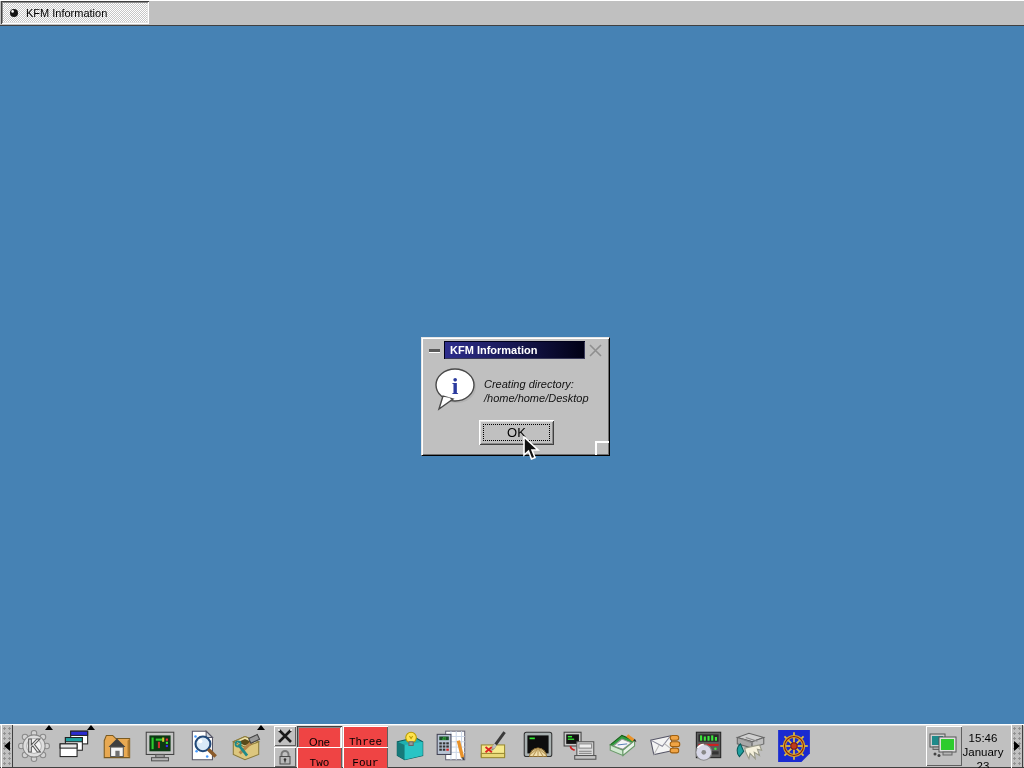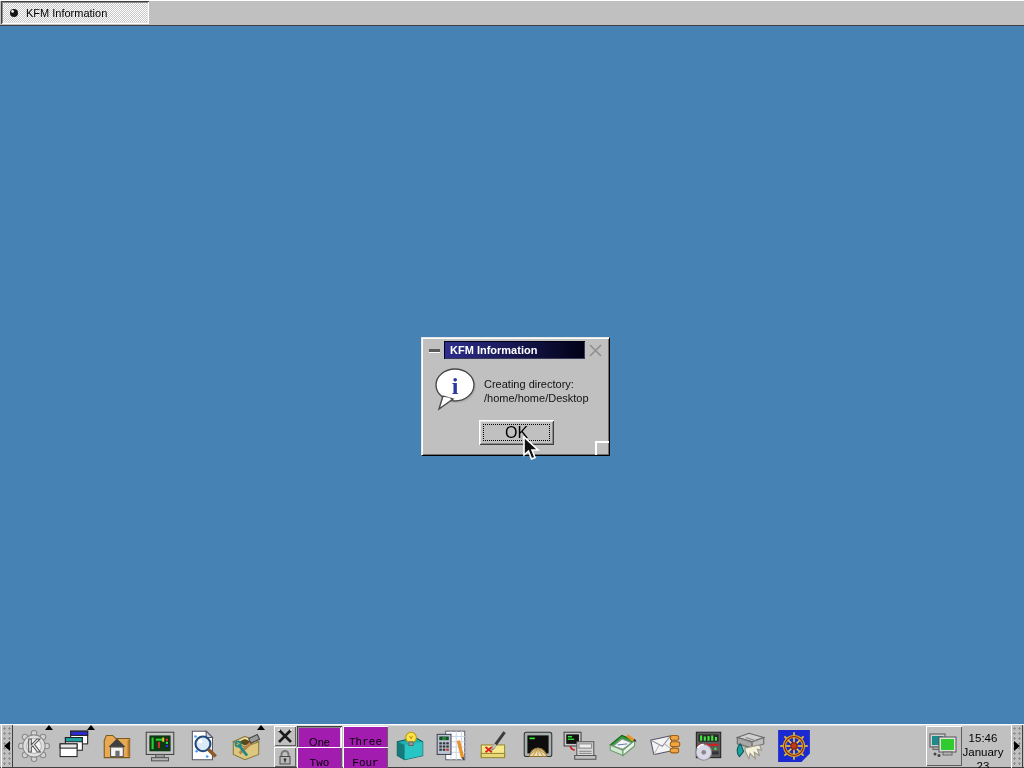--- a/index.html
+++ b/index.html
@@ -35,35 +35,35 @@
   .dialog { left:421px; top:337px; width:189px; height:119px; background:#c0c0c0; box-sizing:border-box;
             border:1px solid; border-color:#e6e6e6 #000 #000 #e6e6e6;
             box-shadow: inset 1px 1px 0 #ffffff, inset -1px -1px 0 #707070; }
   .titlerow { left:3px; top:3px; width:181px; height:18px; display:flex; align-items:stretch; }
   .minbox { width:19px; display:flex; align-items:center; justify-content:center; }
   .minglyph { width:11px; height:3px; background:#5a5a5a; box-shadow:0 1px 0 #ffffff; }
   .titlebox { flex:1; background:linear-gradient(to right,#2e2e8e,#000014);
               color:#fff; font-weight:bold; font-size:11px; line-height:18px; padding-left:6px;
               box-shadow: inset 1px 1px 0 #00001a, inset -1px -1px 0 #3a3a5a; }
   .closebox { width:21px; display:flex; align-items:center; justify-content:center; }
-  .dmsg { left:62px; top:39px; font-size:11px; line-height:14px; color:#111; }
+  .dmsg { left:62px; top:39px; font-size:11px; line-height:14px; color:#111;font-style:italic; }
   .okbtn { left:57px; top:82px; width:75px; height:25px; background:#c0c0c0;
-           font-size:16px; color:#000; display:flex; align-items:center; justify-content:center; }
+           font-size:13px; color:#000; display:flex; align-items:center; justify-content:center; }
   .okfocus { position:absolute; left:4px; top:4px; right:4px; bottom:4px; border:1px dotted #000; }
   .notch { right:0; bottom:0; width:12px; height:12px; border-left:2px solid #fff; border-top:2px solid #fff; }
 
   
   .panel { left:0; top:724px; width:1024px; height:44px; background:#c0c0c0;
            box-shadow: inset 0 1px 0 #ffffff, inset 0 2px 0 #dedede, inset 0 -1px 0 #404040; }
   .picon { top:4px; width:36px; height:36px; }
   .picon svg { width:100%; height:100%; display:block; }
   .uparrow { position:absolute; top:-3px; right:-1px; width:0; height:0;
              border-left:4px solid transparent; border-right:4px solid transparent; border-bottom:5px solid #000; }
   .minibtn { width:22px; height:20px; background:#c0c0c0; display:flex; align-items:center; justify-content:center; }
-  .pagerbtn { width:45px; height:32px; background:#a21caf; box-sizing:border-box;
+  .pagerbtn { width:45px; height:32px; background:#ef4444; box-sizing:border-box;
               font-size:11px; color:#000; display:flex; align-items:center; justify-content:center; }
   .strip { width:12px; height:44px; background-color:#c0c0c0;
            background-image: radial-gradient(#8e8e8e 28%, rgba(0,0,0,0) 32%);
            background-size:5px 5px; background-position:1px 2px;
            box-shadow: inset 1px 1px 0 #ffffff, inset -1px -1px 0 #404040;
            display:flex; align-items:center; justify-content:center; }
   .arrow-left  { width:0; height:0; border-top:5px solid transparent; border-bottom:5px solid transparent; border-right:6px solid #000; }
   .arrow-right { width:0; height:0; border-top:5px solid transparent; border-bottom:5px solid transparent; border-left:6px solid #000; }
   .clock { left:958px; top:7px; width:50px; text-align:center; font-size:11.5px; line-height:14px; color:#000; }
   .switchbtn { left:926px; top:2px; width:36px; height:40px; background:#c0c0c0; }

